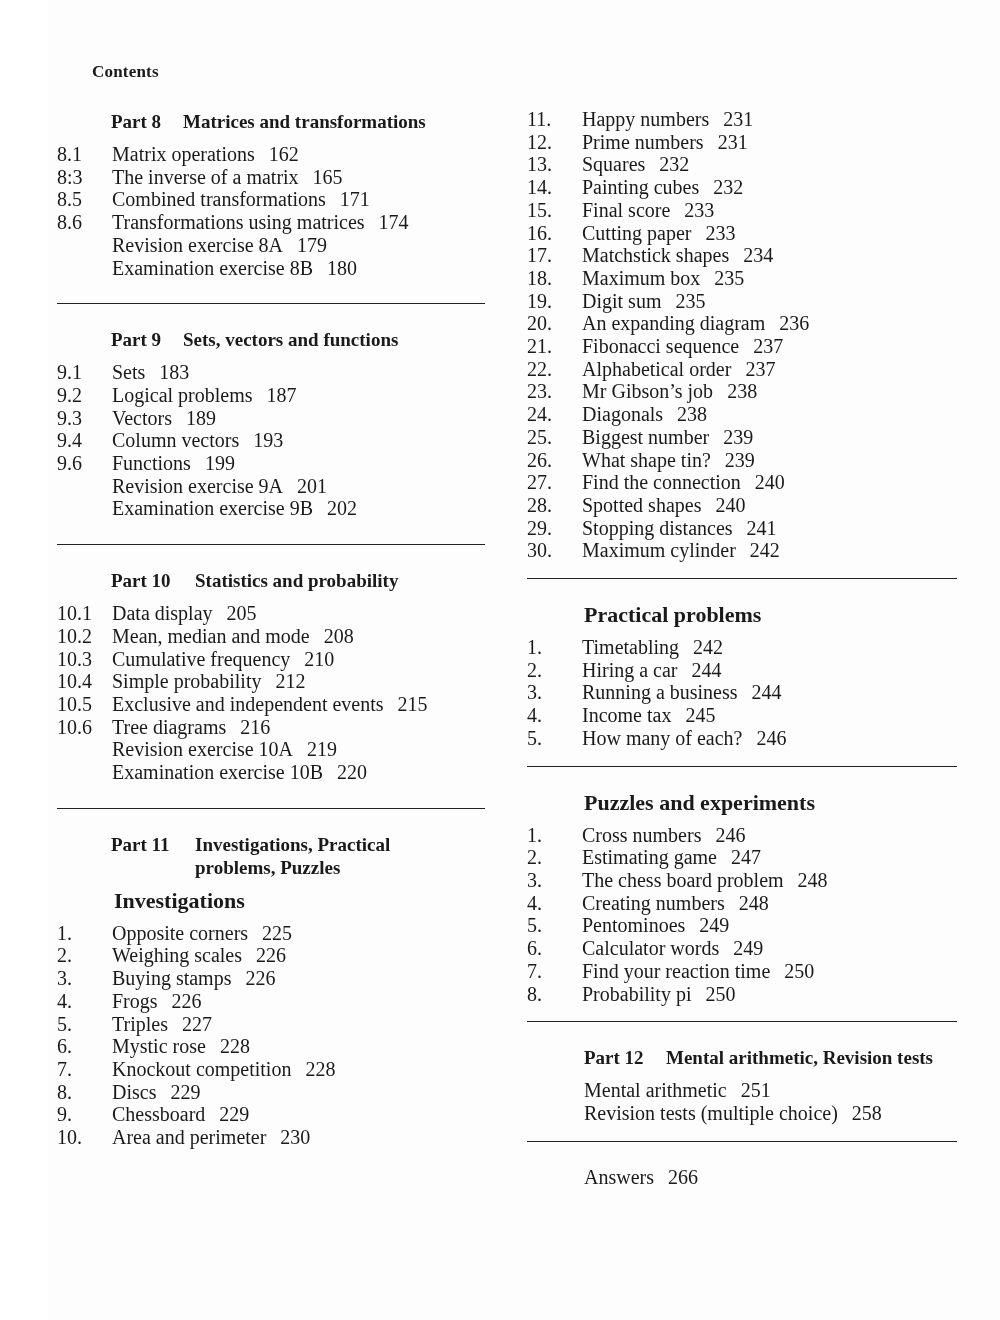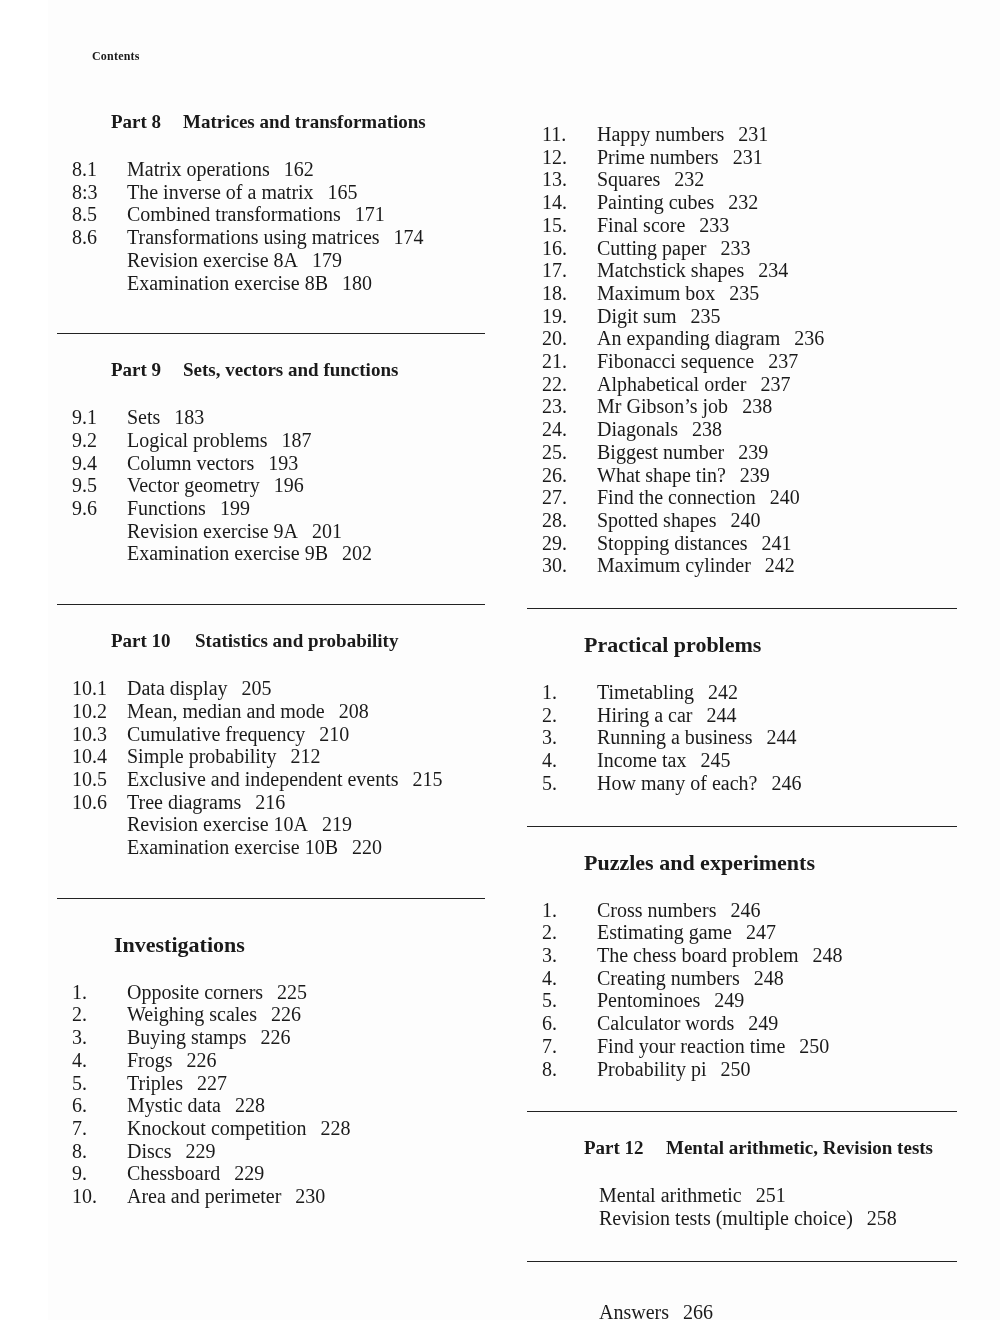--- a/index.html
+++ b/index.html
@@ -7,41 +7,41 @@
       width: 1000px; height: 1320px; position: relative; overflow: hidden;
       background: #fdfdfd;
       font-family: "Liberation Serif", "DejaVu Serif", serif;
       color: #1a1a1a;
     }
     .page-edge {
       position: absolute; left: 0; top: 0; width: 48px; height: 1320px;
       background: #ffffff;
     }
     .contents-title {
-      position: absolute; left: 92px; top: 49px;
-      font-weight: bold; font-size: 12px; letter-spacing: 0.2px;
+      position: absolute; left: 92px; top: 62px;
+      font-weight: bold; font-size: 17px; letter-spacing: 0.2px;
     }
     .col { position: absolute; }
     .col-left { left: 57px; top: 110px; width: 428px; }
     .col-right { left: 527px; top: 108px; width: 430px; }
 
     .part-heading {
       font-weight: bold; font-size: 19px; line-height: 23px;
       display: flex; padding-left: 54px;
     }
     .part-heading .pnum { width: 84px; flex: none; white-space: nowrap; }
     .part-heading .ptitle { flex: 1; }
     .col-left .part-heading .pnum.short { width: 72px; }
 
     .sub-heading {
       font-weight: bold; font-size: 22px; line-height: 23px;
       padding-left: 57px;
     }
 
-    .entries { margin: 15px; padding: 0; list-style: none; }
+    .entries { margin: 0; padding: 0; list-style: none; }
     .entry {
       display: flex; font-size: 20px; line-height: 22.7px; white-space: nowrap;
     }
     .entry .num { width: 55px; flex: none; }
     .entry .title { }
     .entry .page { margin-left: 14px; }
 
     .rule {
       height: 0; border-top: 1.6px solid #222; margin: 0;
     }
@@ -112,28 +112,28 @@
         <span class="num">9.1</span>
         <span class="title">Sets</span>
         <span class="page">183</span>
       </li>
     <li class="entry">
         <span class="num">9.2</span>
         <span class="title">Logical problems</span>
         <span class="page">187</span>
       </li>
     <li class="entry">
+        <span class="num">9.3</span>
+        <span class="title">Vectors</span>
+        <span class="page">189</span>
+      </li>
+    <li class="entry">
         <span class="num">9.4</span>
         <span class="title">Column vectors</span>
         <span class="page">193</span>
-      </li>
-    <li class="entry">
-        <span class="num">9.5</span>
-        <span class="title">Vector geometry</span>
-        <span class="page">196</span>
       </li>
     <li class="entry">
         <span class="num">9.6</span>
         <span class="title">Functions</span>
         <span class="page">199</span>
       </li>
     <li class="entry">
         <span class="num"></span>
         <span class="title">Revision exercise 9A</span>
         <span class="page">201</span>
@@ -192,20 +192,27 @@
     <li class="entry">
         <span class="num"></span>
         <span class="title">Examination exercise 10B</span>
         <span class="page">220</span>
       </li>
   </ul>
   <div class="gap-l"></div>
   <div class="rule"></div>
   <div class="gap-l"></div>
 
+  <div class="part-heading">
+    <span class="pnum">Part 11</span>
+    <span class="ptitle">
+      <span>Investigations, Practical</span><br>
+      <span>problems, Puzzles</span>
+    </span>
+  </div>
   <div class="gap-s"></div>
   <div class="sub-heading">Investigations</div>
   <div class="gap-s"></div>
   <ul class="entries">
     <li class="entry">
         <span class="num">1.</span>
         <span class="title">Opposite corners</span>
         <span class="page">225</span>
       </li>
     <li class="entry">
@@ -223,21 +230,21 @@
         <span class="title">Frogs</span>
         <span class="page">226</span>
       </li>
     <li class="entry">
         <span class="num">5.</span>
         <span class="title">Triples</span>
         <span class="page">227</span>
       </li>
     <li class="entry">
         <span class="num">6.</span>
-        <span class="title">Mystic data</span>
+        <span class="title">Mystic rose</span>
         <span class="page">228</span>
       </li>
     <li class="entry">
         <span class="num">7.</span>
         <span class="title">Knockout competition</span>
         <span class="page">228</span>
       </li>
     <li class="entry">
         <span class="num">8.</span>
         <span class="title">Discs</span>

